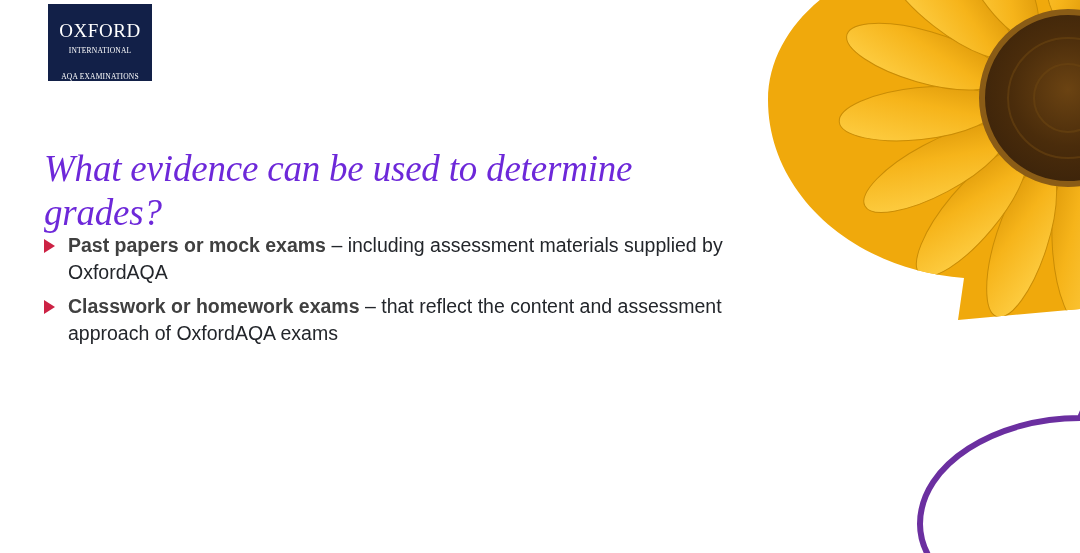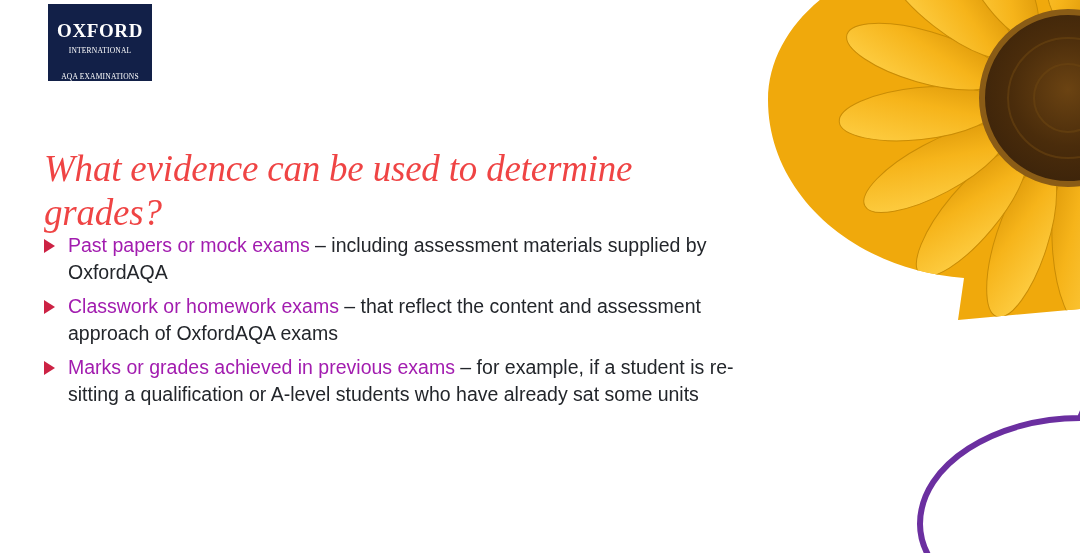--- a/index.html
+++ b/index.html
@@ -62,21 +62,21 @@
     width: 104px;
     height: 77px;
     background: #122048;
     color: #ffffff;
     text-align: center;
     box-sizing: border-box;
     padding-top: 17px;
   }
   .logo-main {
     font-family: "Liberation Serif", serif;
-    font-weight: bold;
+    font-weight: normal;
     font-size: 19px;
     letter-spacing: 0.6px;
     line-height: 20px;
     text-align: center;
   }
   .logo-sub {
     font-family: "Liberation Serif", serif;
     font-weight: normal;
     font-size: 7.5px;
     letter-spacing: 0.2px;
@@ -88,21 +88,21 @@
   .title {
     position: absolute;
     left: 44px;
     top: 122px;
     width: 700px;
     font-family: "Liberation Serif", serif;
     font-style: italic;
     font-weight: normal;
     font-size: 37px;
     line-height: 44px;
-    color: #ef4444;
+    color: #6d28d9;
     letter-spacing: -0.2px;
   }
 
   
   .bullets {
     position: absolute;
     left: 44px;
     top: 232px;
     width: 700px;
   }
@@ -118,22 +118,22 @@
     position: absolute;
     left: 0;
     top: 7px;
     width: 0;
     height: 0;
     border-left: 11px solid #cc2244;
     border-top: 7px solid transparent;
     border-bottom: 7px solid transparent;
   }
   .bullet b {
-    color: #a21caf;
-    font-weight: normal;
+    color: #404040;
+    font-weight: bold;
   }
   .bullet .rest {
     color: #23262b;
   }
 </style>
 </head>
 <body>
 
 <div class="slide">
 
@@ -208,19 +208,15 @@
       <b>Past papers or mock exams</b><span class="rest"> – including assessment materials supplied by OxfordAQA</span>
     </div>
 
 
     <div class="bullet">
       <span class="tri"></span>
       <b>Classwork or homework exams</b><span class="rest"> – that reflect the content and assessment approach of OxfordAQA exams</span>
     </div>
 
 
-    <div class="bullet">
-      <span class="tri"></span>
-      <b>Marks or grades achieved in previous exams</b><span class="rest"> – for example, if a student is re-sitting a qualification or A-level students who have already sat some units</span>
-    </div>
 
   </div>
 </div>
 
 </body></html>

